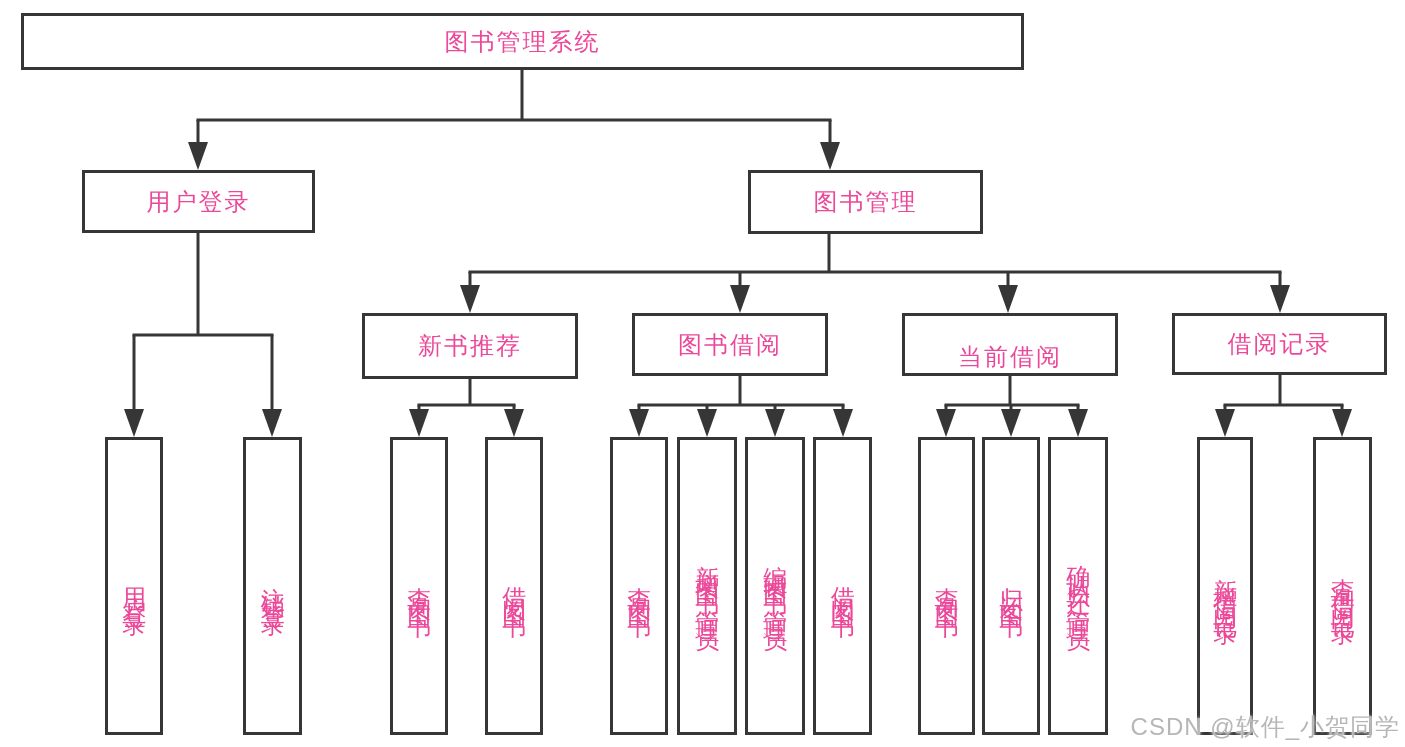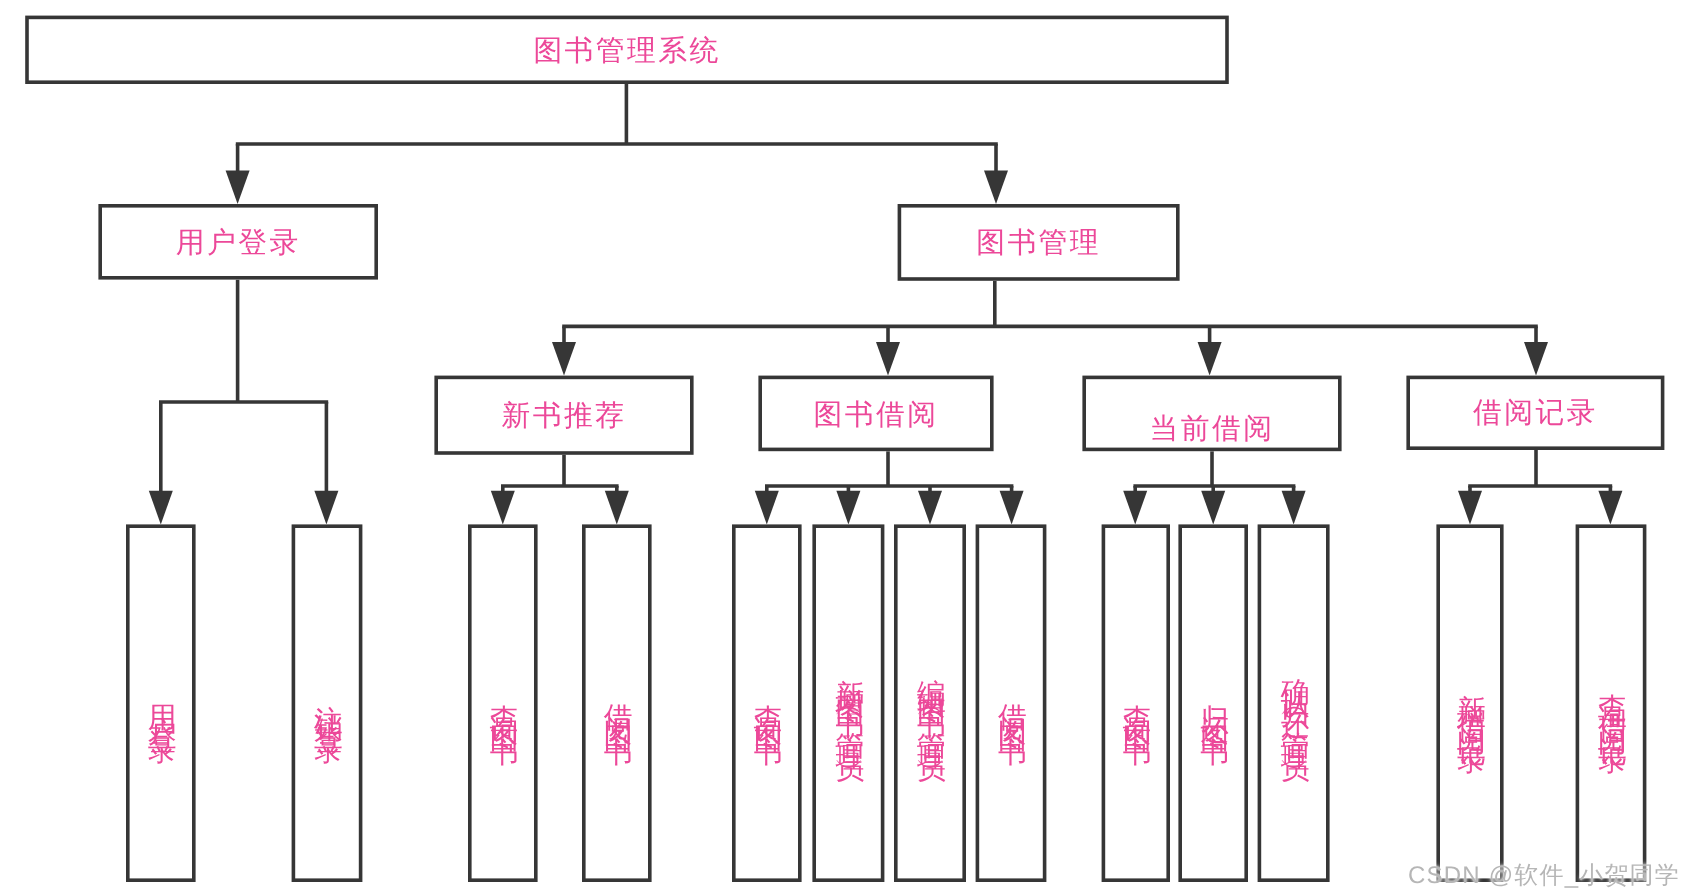--- a/index.html
+++ b/index.html
@@ -34,21 +34,21 @@
   }
   .lf1  { left:105px; }  .lf2  { left:243px; width:59px; }
   .lf3  { left:390px; }  .lf4  { left:485px; }
   .lf5  { left:610px; }  .lf6  { left:677px; width:60px; }
   .lf7  { left:745px; width:60px; }  .lf8  { left:813px; width:59px; }
   .lf9  { left:918px; width:57px; }  .lf10 { left:982px; }
   .lf11 { left:1048px; width:60px; } .lf12 { left:1197px; width:56px; }
   .lf13 { left:1313px; width:59px; }
   .watermark {
     position:absolute; z-index:3; right:5px; bottom:4px;
-    font-size:20px; letter-spacing:1px; color:#b6b6b6;
+    font-size:24px; letter-spacing:1px; color:#b6b6b6;
     text-shadow:0 0 2px #ffffff, 0 0 4px #ffffff;
   }
 </style>
 </head>
 <body>
 
 <div class="stage">
 
   <svg class="wires" width="1405" height="747" viewBox="0 0 1405 747">
     <g stroke="#363636" stroke-width="3" fill="none">

